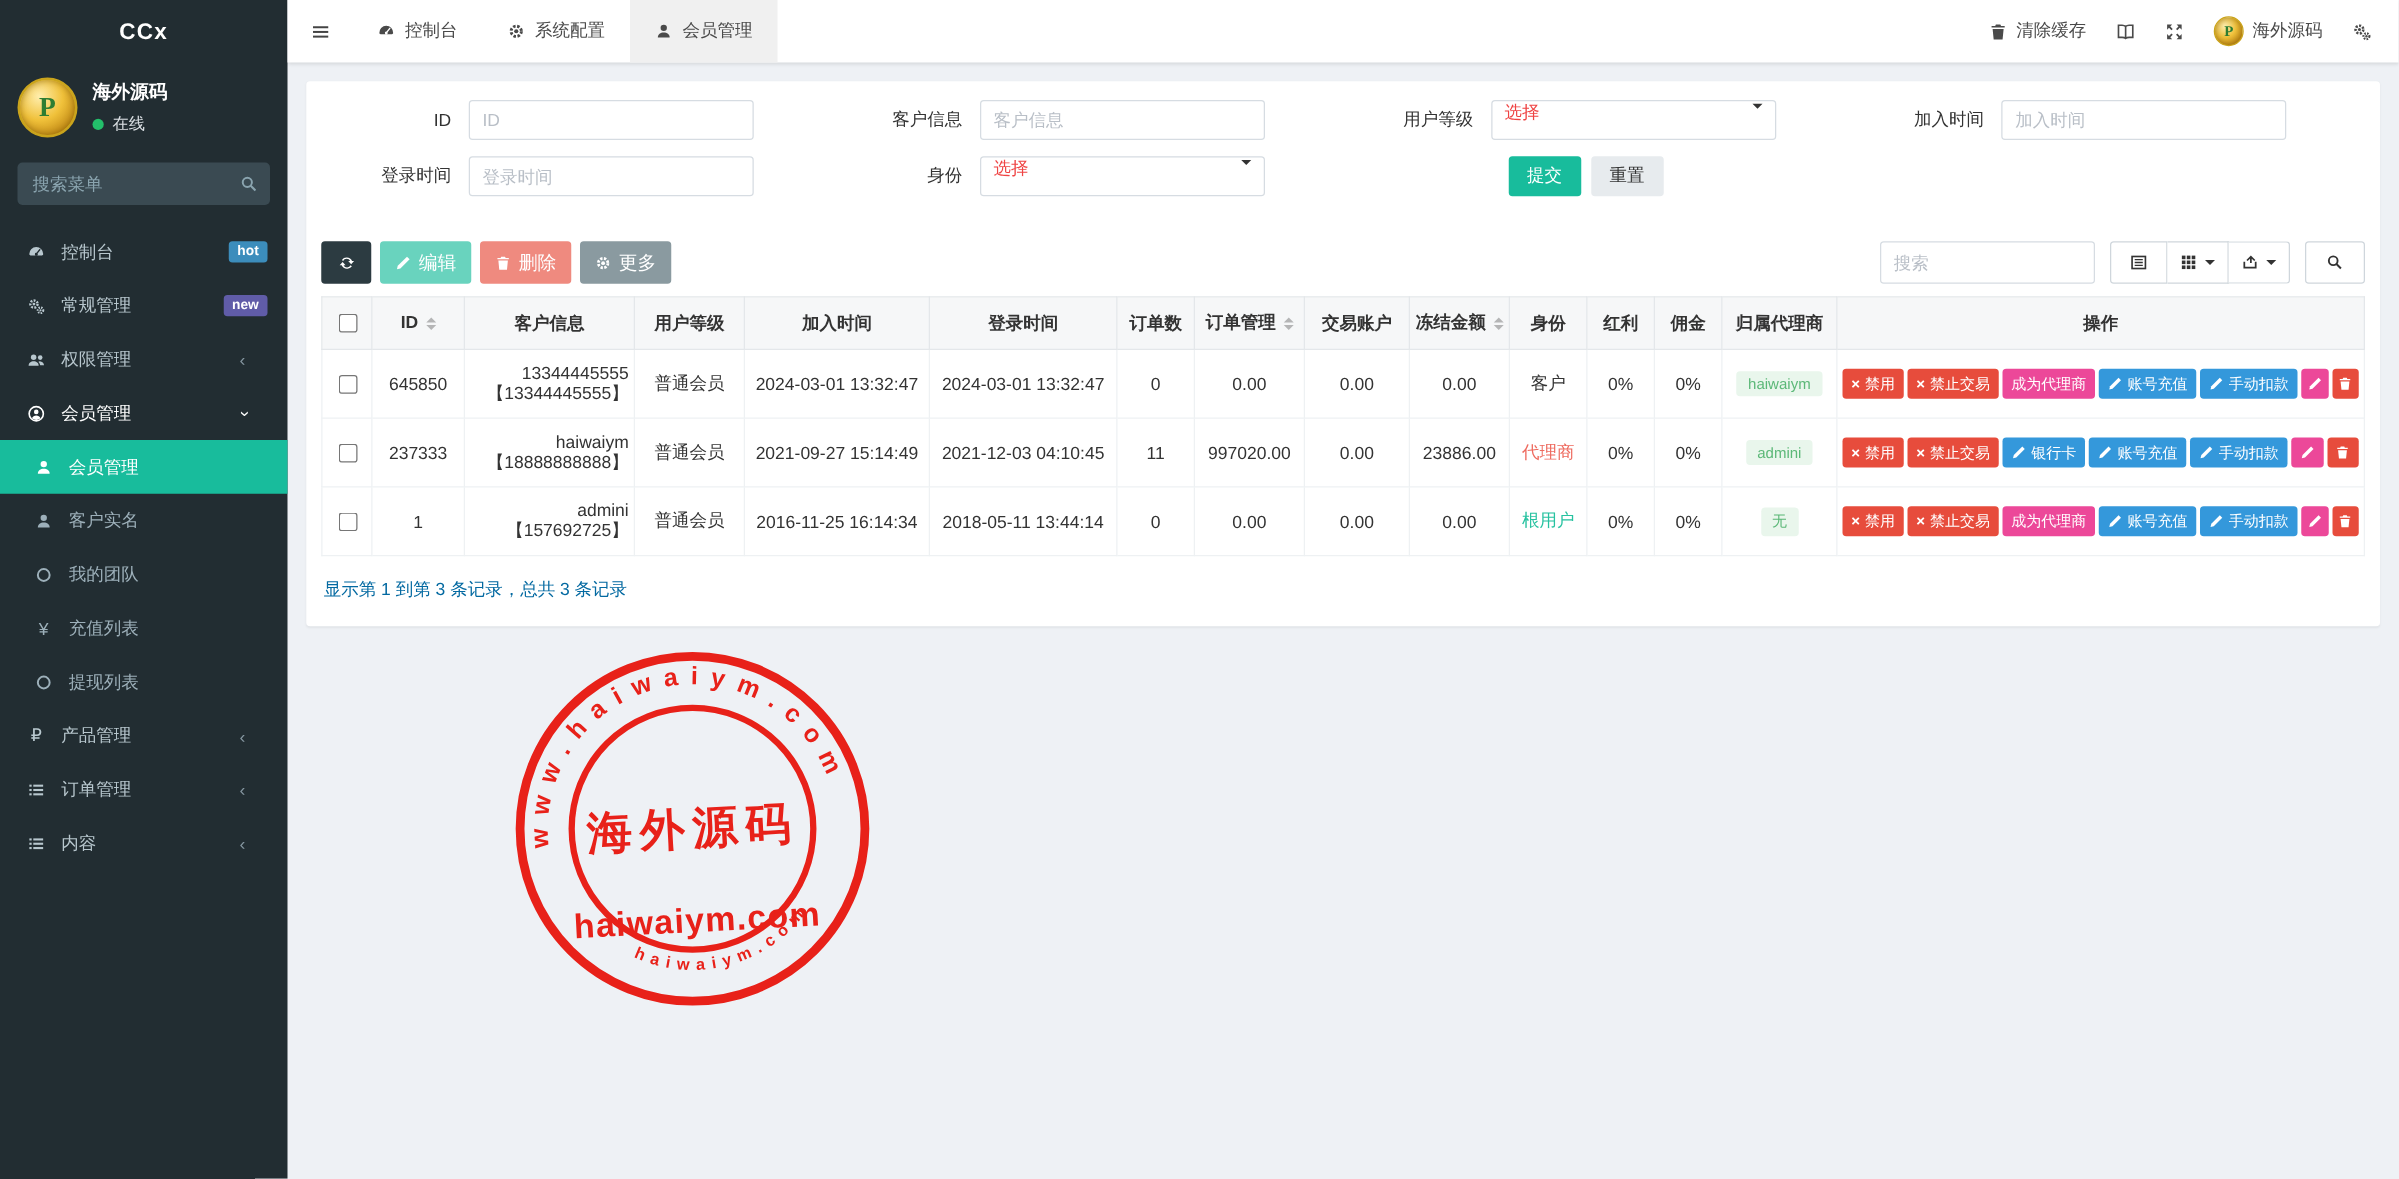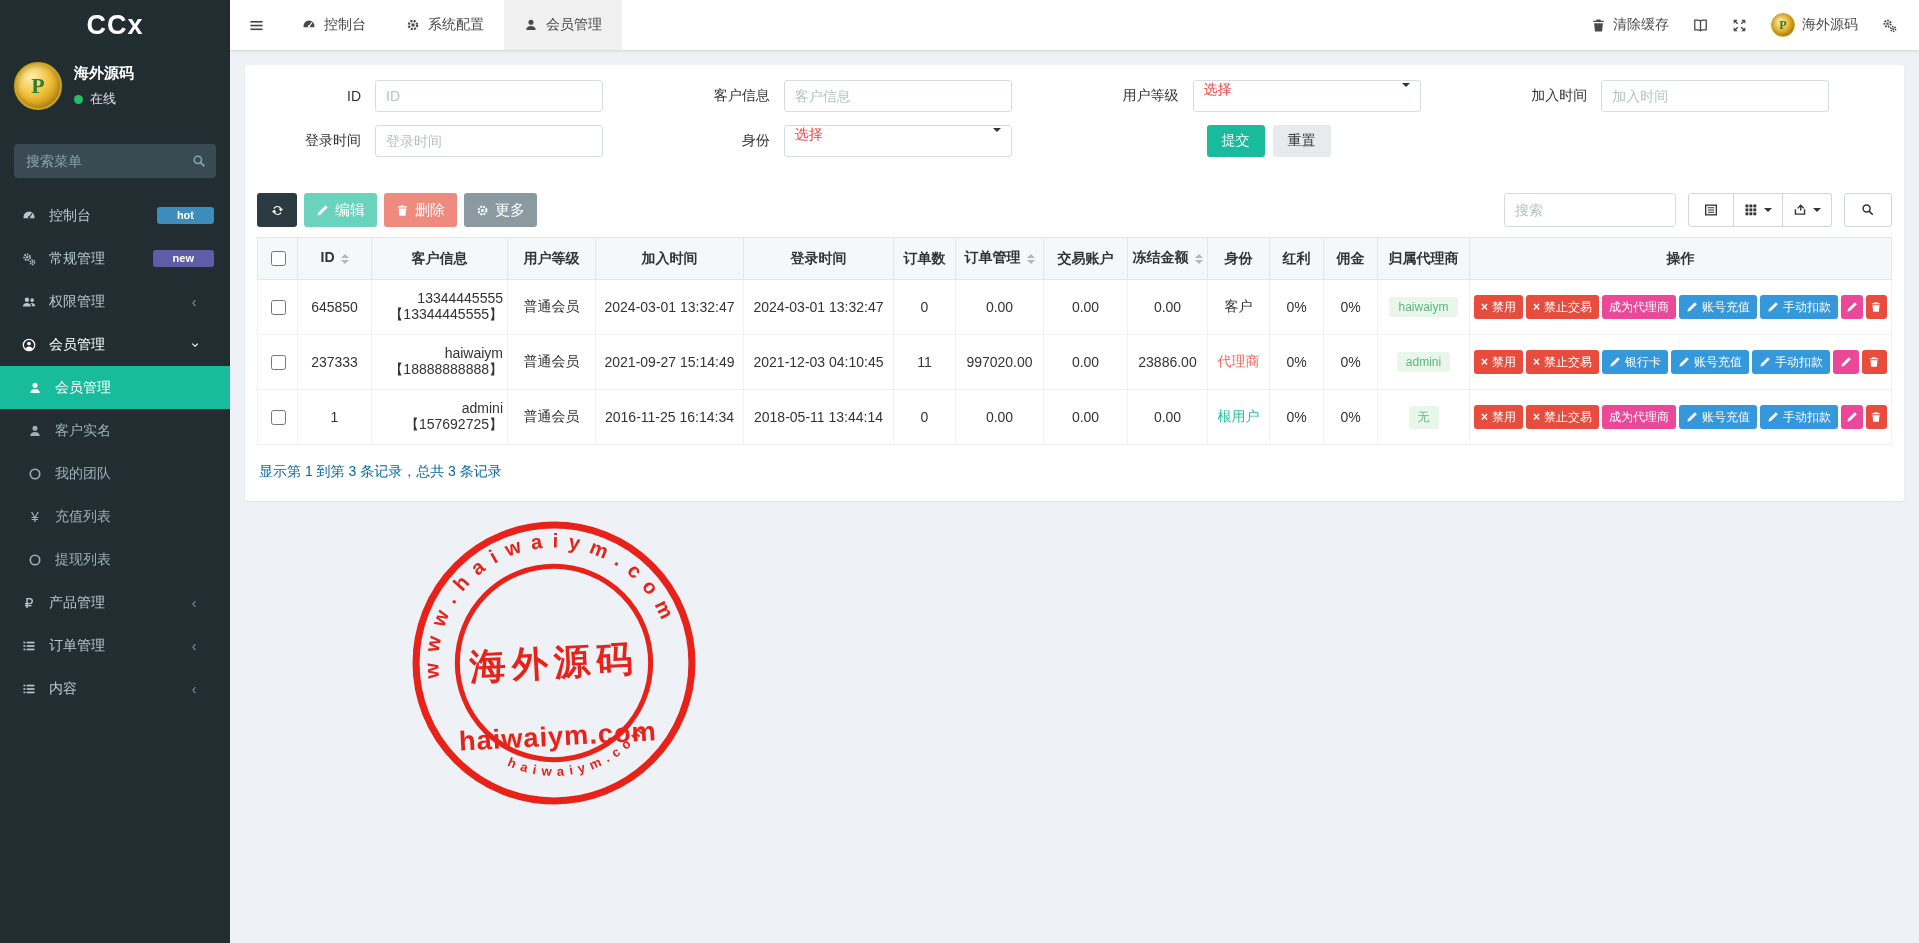--- a/index.html
+++ b/index.html
@@ -7,44 +7,44 @@
   body {
     width:1919px; height:943px; overflow:hidden;
     background:#eef1f5;
     font-family:"Liberation Sans","DejaVu Sans",sans-serif;
     font-size:14px; color:#333;
   }
   .layout { display:flex; width:1919px; height:943px; }
 
   
   .sidebar { width:230px; flex:none; background:#222d32; color:#b8c7ce; display:flex; flex-direction:column; }
-  .logo { height:50px; line-height:50px; text-align:center; color:#fff; font-size:27px; font-weight:bold; letter-spacing:1px; }
+  .logo { height:50px; line-height:50px; text-align:center; color:#fff; font-size:18px; font-weight:bold; letter-spacing:1px; }
   .user-panel { display:flex; align-items:center; gap:12px; padding:12px 14px 16px; }
   .avatar { width:48px; height:48px; border-radius:50%; flex:none;
     background:radial-gradient(circle at 35% 30%, #ffeead, #f0c13a 45%, #c9921a 75%, #9a6d0b);
     border:2px solid #caa41c; box-shadow:inset 0 0 6px rgba(110,75,0,.55);
     display:flex; align-items:center; justify-content:center;
     color:#2e7d32; font-weight:bold; font-size:22px; font-family:"Liberation Serif","DejaVu Serif",serif; }
   .avatar-sm { width:24px; height:24px; font-size:12px; border-width:1px; }
   .user-meta .name { color:#fff; font-size:15px; font-weight:bold; margin-bottom:7px; }
   .status { font-size:13px; color:#dbe0e4; display:flex; align-items:center; gap:7px; }
   .dot { width:9px; height:9px; border-radius:50%; background:#23bf6a; }
-  .menu-search { margin:18px 14px 8px; position:relative; }
+  .menu-search { margin:4px 14px 8px; position:relative; }
   .menu-search input { width:100%; height:34px; background:#3a4a52; border:none; border-radius:4px;
     padding:0 32px 0 12px; color:#ccd5da; font-size:14px; outline:none; }
   .menu-search input::placeholder { color:#8aa4af; }
   .menu-search .ico { position:absolute; right:10px; top:10px; color:#8aa4af; font-size:14px; }
   .menu { list-style:none; margin:8px 0 0; padding:0; font-size:14px; }
   .menu li { display:flex; align-items:center; height:43px; padding:0 16px 0 18px; cursor:pointer; white-space:nowrap; }
   .menu li .ico { width:22px; margin-right:9px; display:inline-flex; justify-content:center; font-size:14px; }
   .menu li .lbl { flex:1; }
   .menu li.sub { padding-left:24px; color:#9db0ba; }
   .menu li.parent-open { color:#fff; }
   .menu li.active { background:#18bc9c; color:#fff; }
-  .badge { margin-left:auto; font-size:11px; font-weight:bold; color:#fff; border-radius:3px; padding:2px 20px; line-height:1.2; }
+  .badge { margin-left:auto; font-size:11px; font-weight:bold; color:#fff; border-radius:3px; padding:2px 7px; line-height:1.2; }
   .chev { color:#8596a0; font-size:17px; line-height:1; display:inline-block; }
   .chev.down { transform:rotate(-90deg); color:#fff; }
   .menu li .chev { margin-left:auto; }
 
   
   .main { flex:1; display:flex; flex-direction:column; position:relative; }
   .topnav { height:50px; background:#fff; display:flex; align-items:stretch;
     box-shadow:0 1px 3px rgba(0,0,0,.12); position:relative; z-index:2; }
   .hamburger { width:52px; display:flex; align-items:center; justify-content:center; color:#444; cursor:pointer; font-size:15px; }
   .tab { display:flex; align-items:center; gap:8px; padding:0 20px; color:#4a4a4a; cursor:pointer; }

